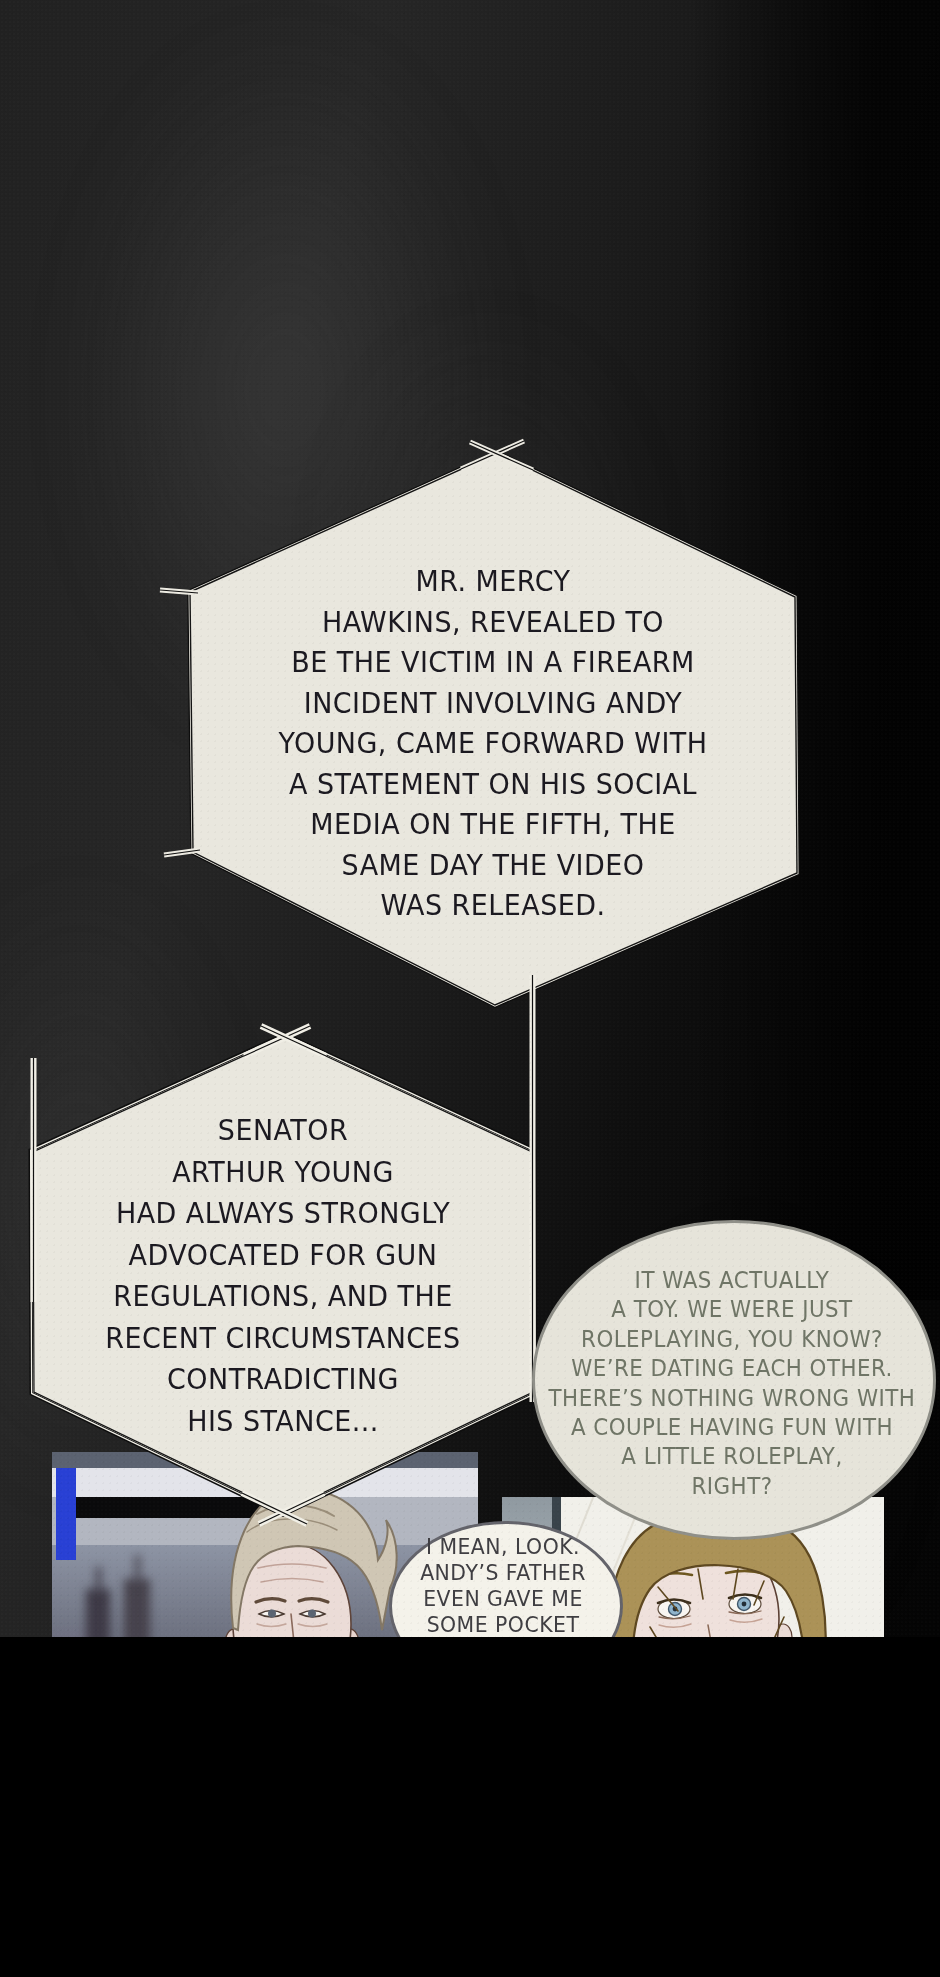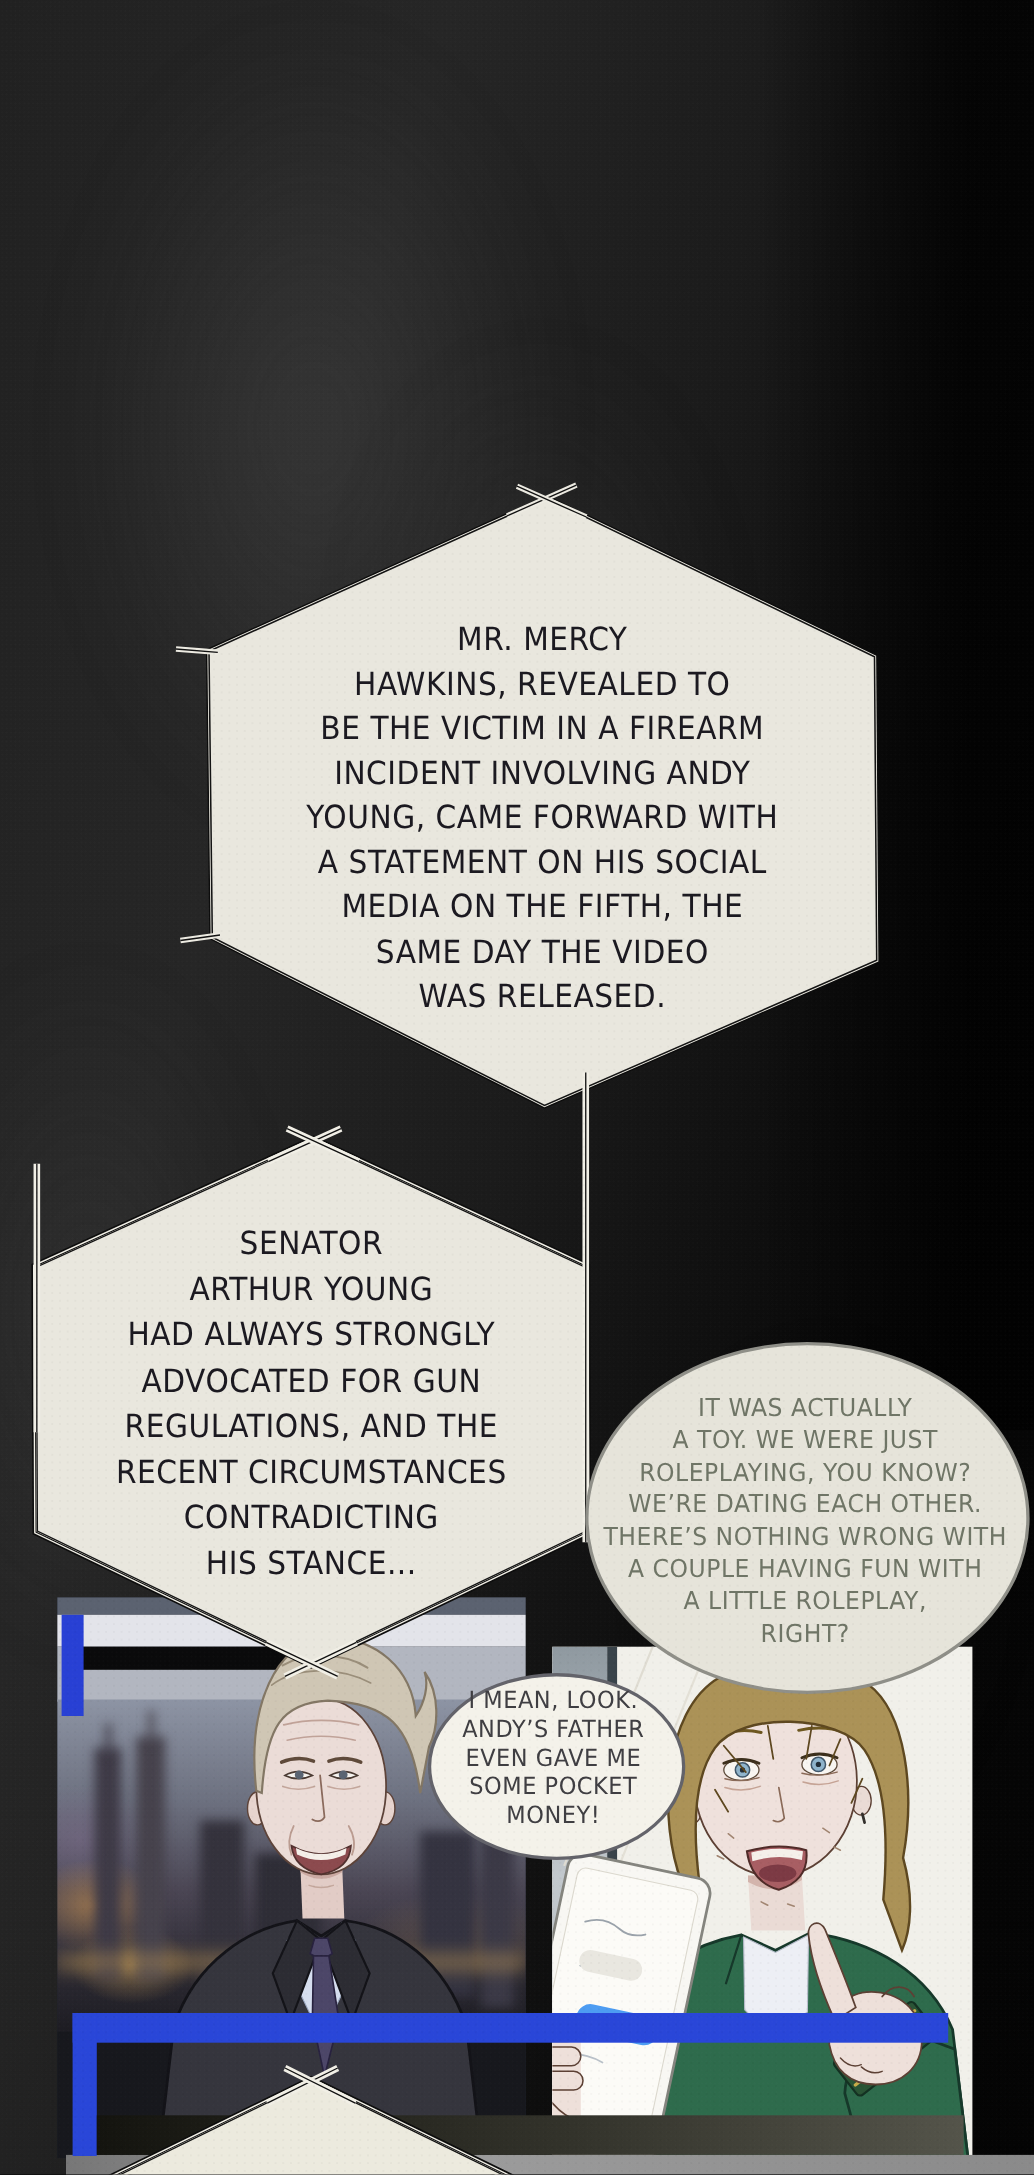--- a/index.html
+++ b/index.html
@@ -1,16 +1,16 @@
 <!DOCTYPE html>
 <html><head>
 <meta charset="utf-8">
 <style>
   html,body{margin:0;padding:0;background:#000;}
-  .page{position:relative;width:940px;height:1977px;margin:0 auto;overflow:hidden;
+  .page{position:relative;width:940px;height:1637px;margin:0 auto;overflow:hidden;
         background:linear-gradient(105deg,#212121 0%,#262626 28%,#1b1b1b 50%,#0e0e0e 68%,#060606 86%,#040404 100%);
         font-family:"DejaVu Sans",sans-serif;}
   .abs{position:absolute;}
   .fog{position:absolute;border-radius:50%;filter:blur(34px);}
   .fog1{left:70px;top:30px;width:430px;height:720px;background:radial-gradient(closest-side,rgba(92,92,92,.30),transparent);}
   .fog2{left:330px;top:320px;width:320px;height:520px;background:radial-gradient(closest-side,rgba(72,72,72,.24),transparent);}
   .fog3{left:-80px;top:880px;width:320px;height:620px;background:radial-gradient(closest-side,rgba(84,84,84,.20),transparent);}
   .fog4{left:600px;top:1230px;width:300px;height:430px;background:radial-gradient(closest-side,rgba(64,64,64,.22),transparent);}
   .rshade{right:0;top:0;width:250px;height:1300px;background:linear-gradient(90deg,transparent,#000 75%);opacity:.75;}
   .grain{left:0;top:0;width:940px;height:1977px;z-index:25;pointer-events:none;opacity:.5;

